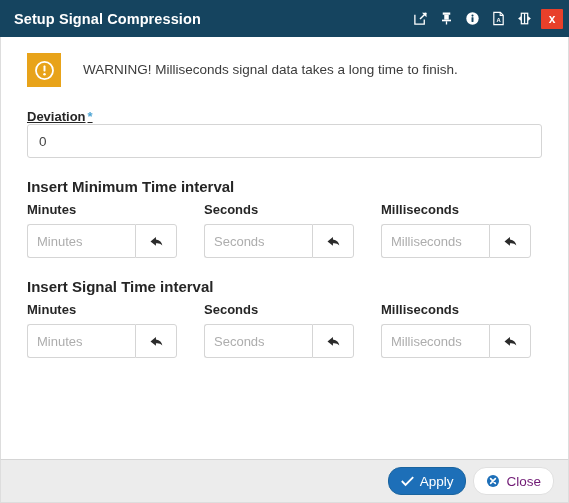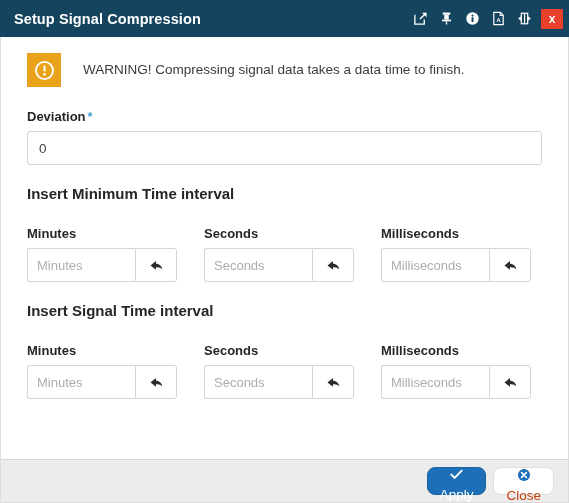--- a/index.html
+++ b/index.html
@@ -113,22 +113,22 @@
     font-size: 13.5px;
     color: #3b3b3b;
     line-height: 1.2;
   }
 
   
   .field-label {
     font-size: 13px;
     font-weight: bold;
     color: #262626;
-    margin-bottom: 7px;
     display: block;
+    text-decoration: underline;
   }
   .required-star {
     color: #4ba3d3;
     font-weight: bold;
     font-size: 13px;
     margin-left: 2px;
   }
 
   .text-input {
     width: 100%;
@@ -149,21 +149,21 @@
     font-size: 15px;
     font-weight: bold;
     color: #262626;
     margin: 20px 0 0 0;
   }
 
   
   .time-grid {
     display: grid;
     grid-template-columns: 177px 1fr 177px 1fr 177px;
-    margin-top: 24px;
+    margin-top: 7px;
   }
   .time-col-label {
     font-size: 13px;
     font-weight: bold;
     color: #262626;
     margin-bottom: 7px;
   }
   .spacer { }
 
   .input-group {
@@ -214,41 +214,40 @@
     border-bottom: 1px solid #dddddd;
     box-sizing: border-box;
     display: flex;
     align-items: center;
     justify-content: flex-end;
     padding-right: 14px;
     gap: 7px;
   }
   .btn {
     height: 28px;
-    border-radius: 8px;
+    border-radius: 13px;
     display: inline-flex;
     align-items: center;
     gap: 6px;
     padding: 0 12px;
     font-size: 13.5px;
     cursor: pointer;
     box-sizing: border-box;
     font-family: "Liberation Sans", sans-serif;
     white-space: nowrap;
-    flex-direction: column;
   }
   .btn-primary {
     background: #1d6fb8;
     border: 1px solid #1a649f;
     color: #ffffff;
   }
   .btn-default {
     background: #ffffff;
     border: 1px solid #e0e0e0;
-    color: #c2410c;
+    color: #701a75;
   }
   .btn svg { display: block; }
 </style>
 </head>
 <body>
 
 <div class="dialog">
 
   <div class="titlebar">
     <div class="titlebar-title">Setup Signal Compression</div>
@@ -306,21 +305,21 @@
 
     
     <div class="warning-row">
       <div class="warning-icon-box">
         <svg width="21" height="21" viewBox="0 0 16 16">
           <circle cx="8" cy="8" r="6.5" fill="none" stroke="#ffffff" stroke-width="1.35"></circle>
           <rect x="7.25" y="4.2" width="1.5" height="4.5" rx="0.5" fill="#ffffff"></rect>
           <circle cx="8" cy="10.8" r="0.95" fill="#ffffff"></circle>
         </svg>
       </div>
-      <div class="warning-text">WARNING! Compressing signal data takes a data time to finish.</div>
+      <div class="warning-text">WARNING! Milliseconds signal data takes a long time to finish.</div>
     </div>
 
     
     <label class="field-label">
       <span>Deviation</span><span class="required-star">*</span>
     </label>
     <input class="text-input" type="text" value="0" style="">
 
     
     <div class="section-title">Insert Minimum Time interval</div>

